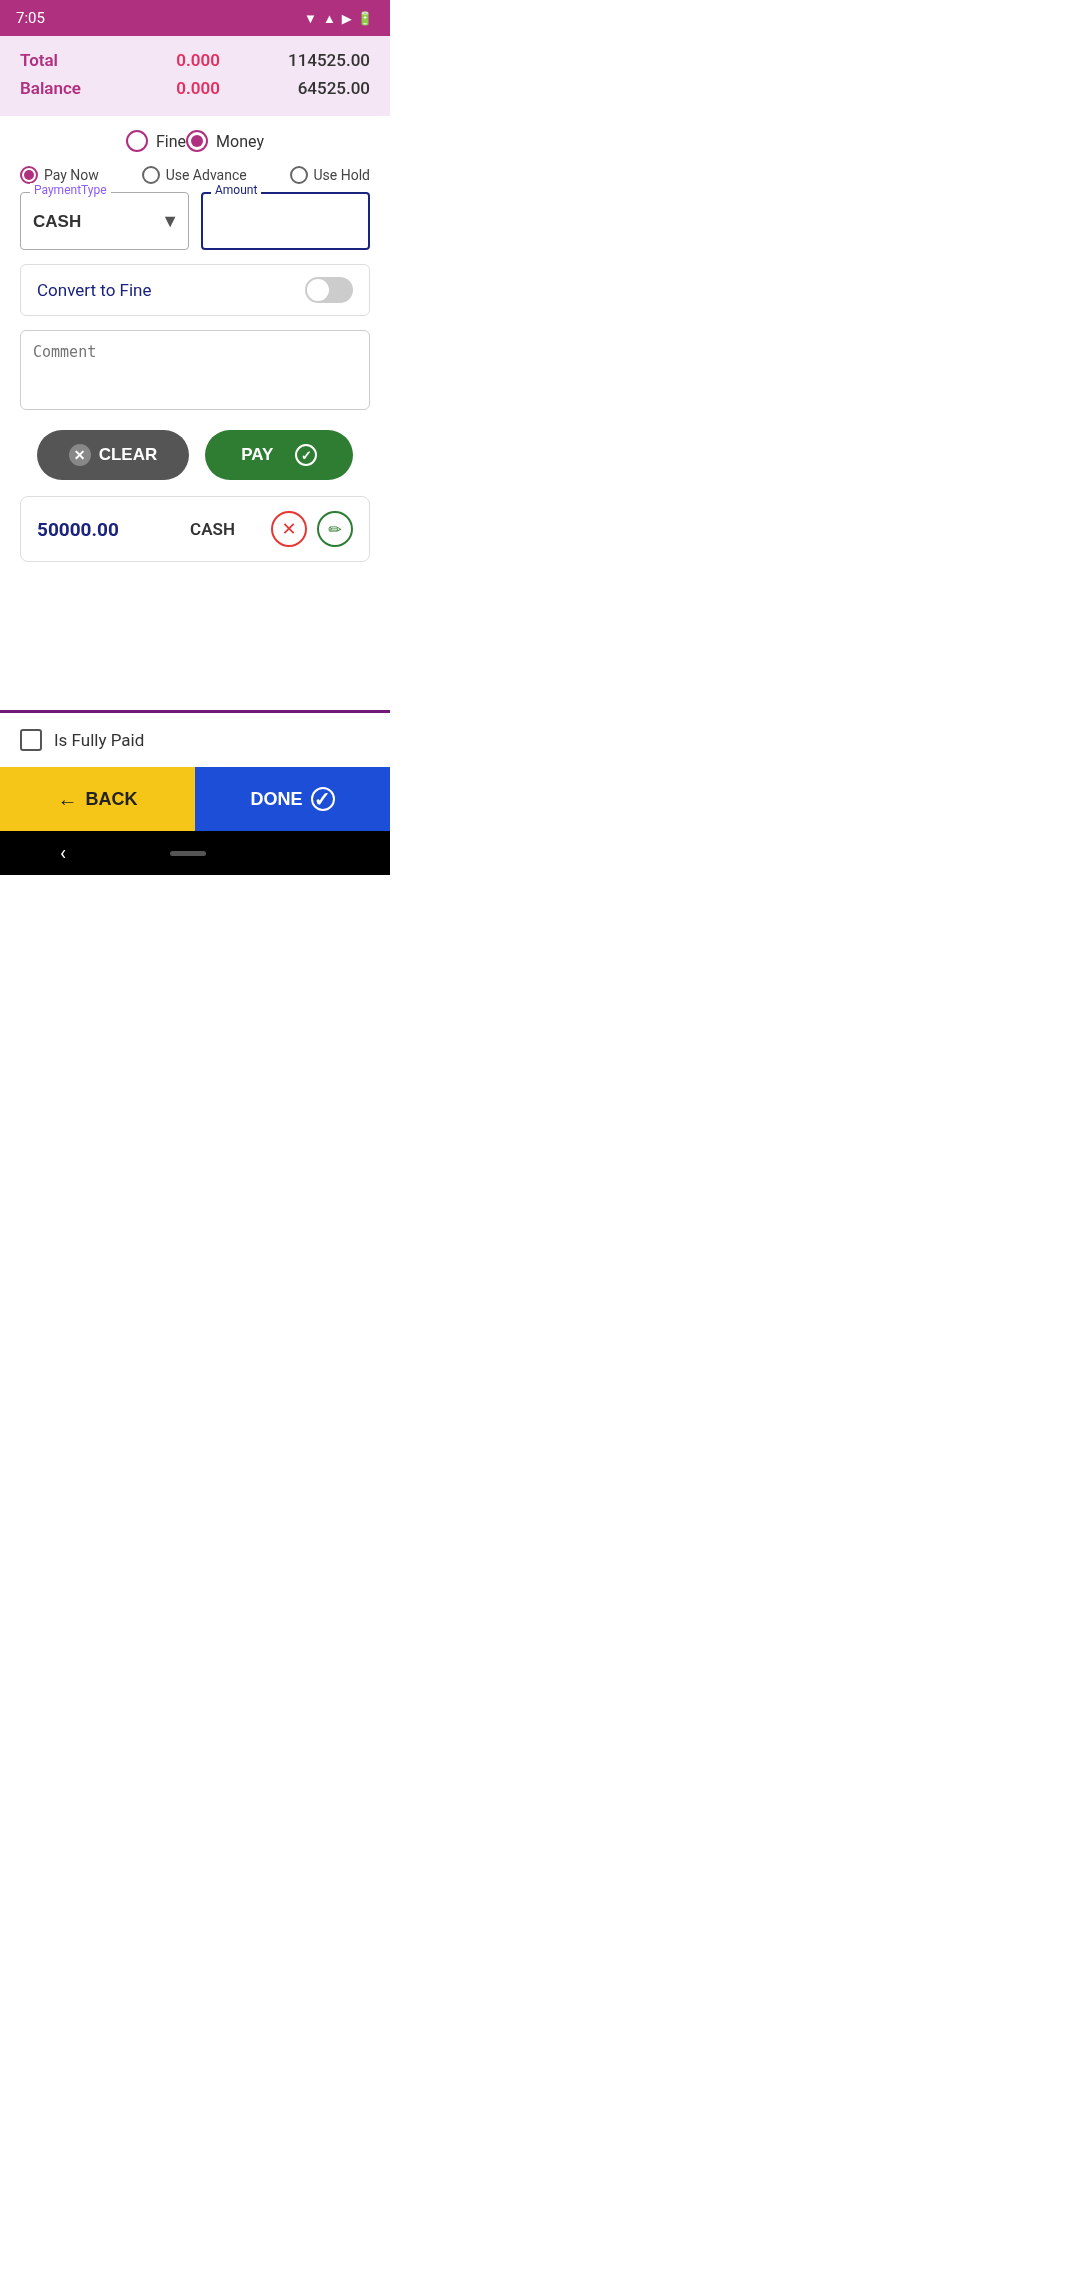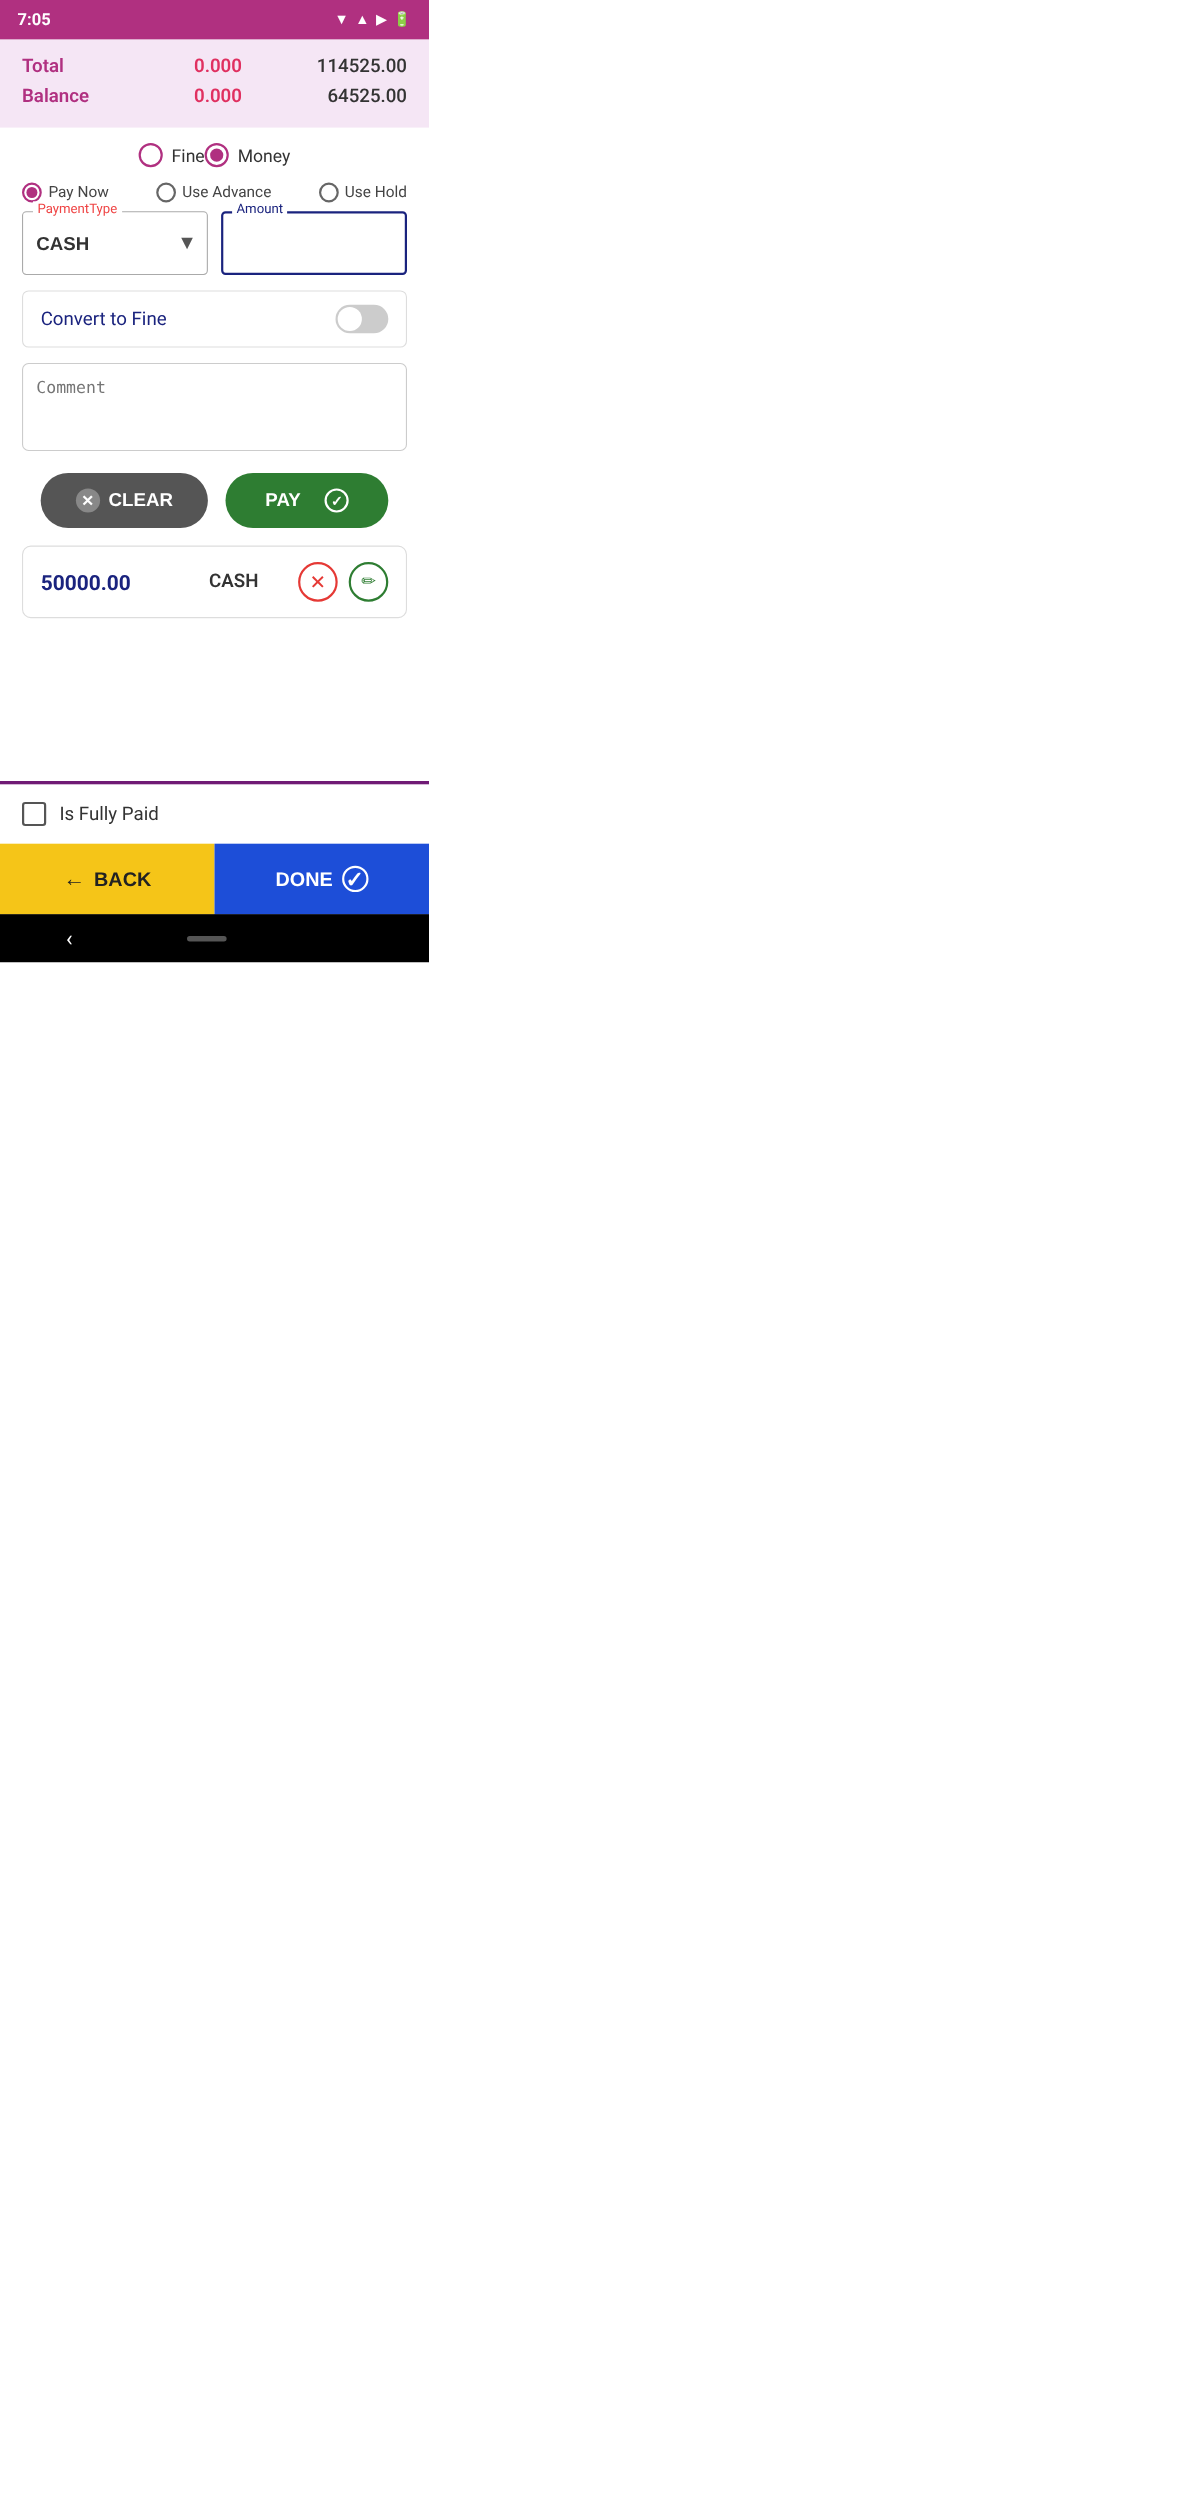--- a/index.html
+++ b/index.html
@@ -15,21 +15,21 @@
     
     .status-bar {
       background: #b03080;
       color: white;
       display: flex;
       justify-content: space-between;
       align-items: center;
       padding: 6px 16px;
       height: 36px;
     }
-    .status-time { font-size: 15px; font-weight: 700; }
+    .status-time { font-size: 15px; font-weight: 400; }
     .status-icons { display: flex; gap: 6px; align-items: center; font-size: 13px; }
 
     
     .summary-section {
       background: #f5e6f5;
       padding: 10px 20px 14px 20px;
     }
     .summary-row {
       display: flex;
       align-items: center;
@@ -139,21 +139,21 @@
       position: relative;
       flex: 1;
     }
     .field-label {
       position: absolute;
       top: -9px;
       left: 10px;
       background: white;
       padding: 0 4px;
       font-size: 12px;
-      color: #ef4444;
+      color: #8b5cf6;
     }
     .field-select {
       width: 100%;
       height: 58px;
       border: 1.5px solid #aaa;
       border-radius: 4px;
       padding: 0 12px;
       font-size: 17px;
       font-weight: 600;
       color: #333;

